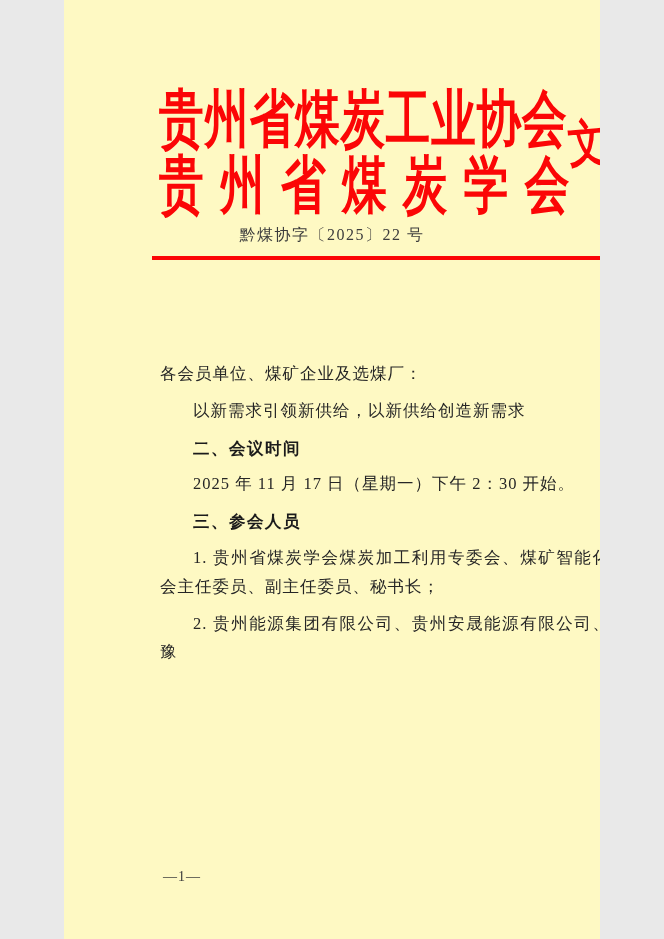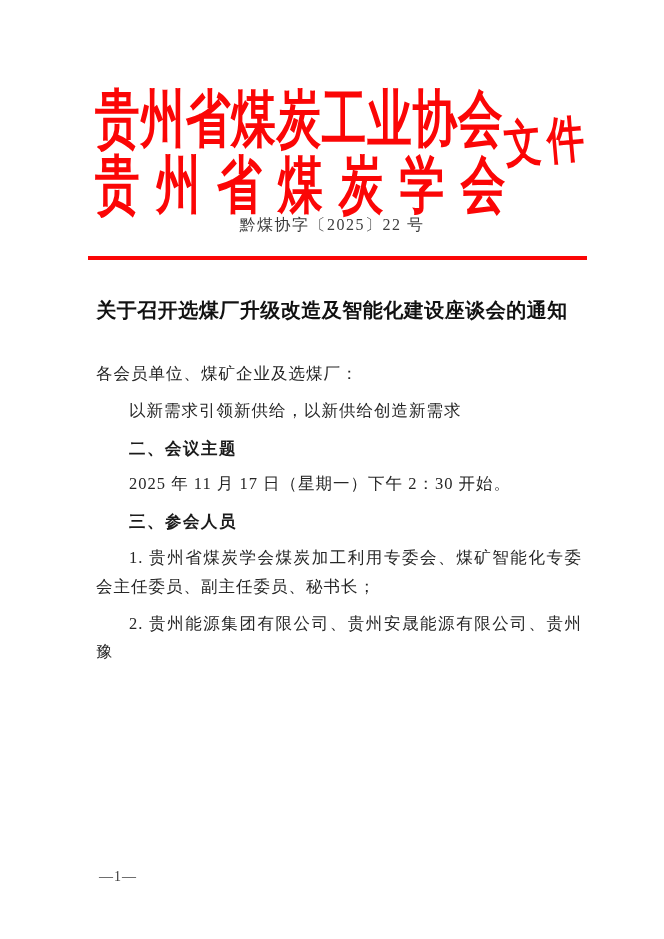--- a/index.html
+++ b/index.html
@@ -1,22 +1,22 @@
 <!DOCTYPE html>
 <html><head>
 <meta charset="utf-8">
 <style>
   * { margin: 0; padding: 0; box-sizing: border-box; }
   html, body { background: #e9e9e9; }
   .page {
     position: relative;
-    width: 664px;
+    width: 536px;
     height: 939px;
     margin: 0 auto;
-    background: #ffffff;
+    background: #fef9c3;
     overflow: hidden;
     font-family: "Liberation Serif", serif;
   }
 
   
   .org-block {
     position: absolute;
     top: 86px;
     left: 95px;
     width: 572px;
@@ -44,21 +44,21 @@
     line-height: 50px;
     letter-spacing: 8px;
     white-space: nowrap;
     transform: rotate(-5deg) scaleX(0.74);
     transform-origin: left top;
   }
 
   
   .doc-number {
     position: absolute;
-    top: 215px;
+    top: 225px;
     left: 0;
     right: 0;
     text-align: center;
     font-size: 16px;
     letter-spacing: 1.5px;
     color: #3d3d3d;
   }
   .red-rule {
     position: absolute;
     top: 256px;
@@ -123,28 +123,27 @@
   <div class="org-block">
     <div class="org-line1">贵州省煤炭工业协会</div>
     <div class="org-line2">贵州省煤炭学会</div>
   </div>
   <div class="doc-type">文件</div>
 
   <div class="doc-number">黔煤协字〔2025〕22 号</div>
 
   <div class="red-rule"></div>
 
-  <div class="doc-title">关于召开选煤厂升级改造及智能化建设座谈会的通知</div>
 
   <div class="doc-body">
     <p>各会员单位、煤矿企业及选煤厂：</p>
 
     <p class="indent">以新需求引领新供给，以新供给创造新需求</p>
 
-    <p class="sec-heading">二、会议主题</p>
+    <p class="sec-heading">二、会议时间</p>
     <p class="indent">2025 年 11 月 17 日（星期一）下午 2：30 开始。</p>
 
     <p class="sec-heading">三、参会人员</p>
 
     <p class="indent">1. 贵州省煤炭学会煤炭加工利用专委会、煤矿智能化专委会主任委员、副主任委员、秘书长；</p>
     <p class="indent">2. 贵州能源集团有限公司、贵州安晟能源有限公司、贵州豫</p>
   </div>
 
   <div class="page-number">—1—</div>
 

